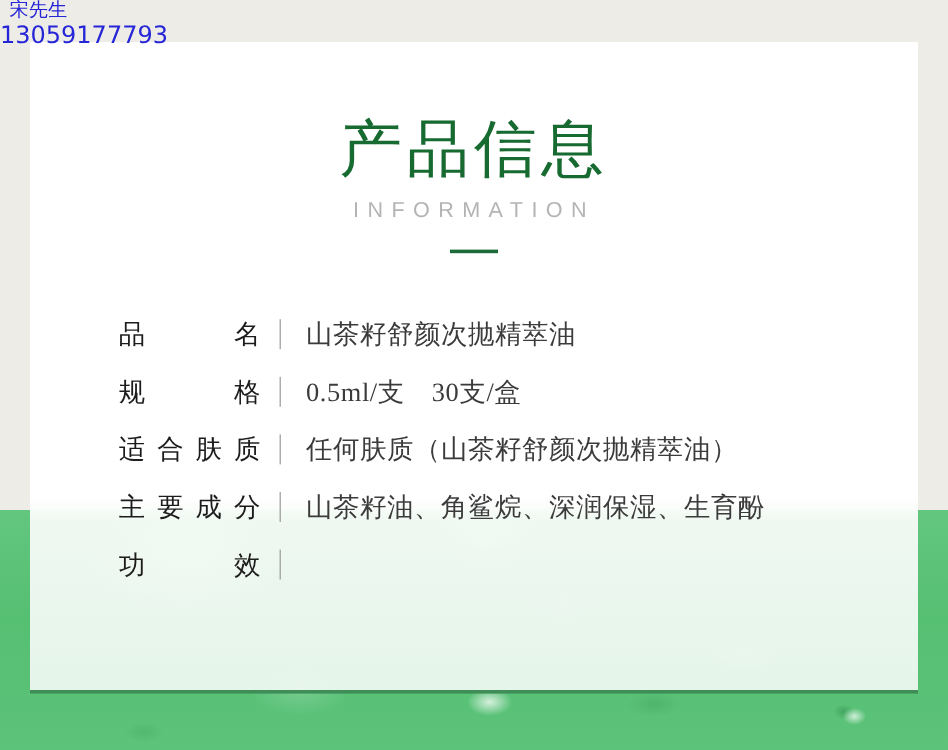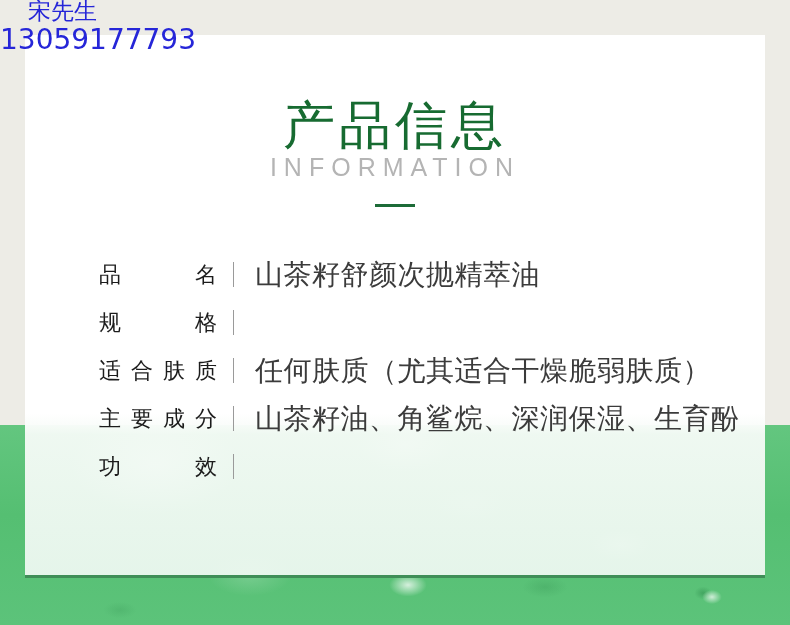--- a/index.html
+++ b/index.html
@@ -75,21 +75,22 @@
   }
   .title-cn {
     font-size: 52px;
     line-height: 1.05;
     letter-spacing: 4px;
     color: #176b31;
     font-weight: 400;
     font-family: "DejaVu Sans", "Liberation Sans", sans-serif;
   }
   .title-en {
-    font-size: 25px;
+    margin-top: 12px;
+    font-size: 18px;
     letter-spacing: 7px;
     color: #b4b4b4;
     font-weight: 300;
     font-family: "Liberation Sans", sans-serif;
   }
   .title-rule {
     margin: 22px auto 0 auto;
     width: 40px;
     height: 3px;
     background: #1d6b38;
@@ -118,45 +119,45 @@
     display: inline-block;
   }
   .sep {
     flex: 0 0 auto;
     width: 1px;
     height: 25px;
     background: #9a9a9a;
     margin: 0 21px 0 16px;
   }
   .info-value {
-    font-size: 28px;
+    font-size: 22px;
     color: #3b3b3b;
     letter-spacing: 0.5px;
     white-space: nowrap;
     font-family: Liberation Serif, serif;
   }
 
   
   .watermark {
     position: absolute;
     left: 0;
     top: 0;
     z-index: 50;
     color: #2626d8;
     font-family: "DejaVu Sans", "Liberation Sans", sans-serif;
     line-height: 1;
     pointer-events: none;
   }
   .wm-name {
-    font-size: 23px;
-    padding-left: 28px;
+    font-size: 16px;
+    padding-left: 8px;
     display: block;
   }
   .wm-phone {
-    font-size: 28px;
+    font-size: 20px;
     display: block;
     margin-top: 3px;
     padding-left: 0;
   }
 </style>
 </head>
 <body>
 
 <div id="page">
 
@@ -180,31 +181,32 @@
         <div class="sep"></div>
         <div class="info-value">山茶籽舒颜次抛精萃油</div>
       </div>
 
       <div class="info-row">
         <div class="info-label">
           <span class="ch">规</span>
           <span class="ch">格</span>
         </div>
         <div class="sep"></div>
+        <div class="info-value">0.5ml/支　30支/盒</div>
       </div>
 
       <div class="info-row">
         <div class="info-label">
           <span class="ch">适</span>
           <span class="ch">合</span>
           <span class="ch">肤</span>
           <span class="ch">质</span>
         </div>
         <div class="sep"></div>
-        <div class="info-value">任何肤质（尤其适合干燥脆弱肤质）</div>
+        <div class="info-value">任何肤质（山茶籽舒颜次抛精萃油）</div>
       </div>
 
       <div class="info-row">
         <div class="info-label">
           <span class="ch">主</span>
           <span class="ch">要</span>
           <span class="ch">成</span>
           <span class="ch">分</span>
         </div>
         <div class="sep"></div>

